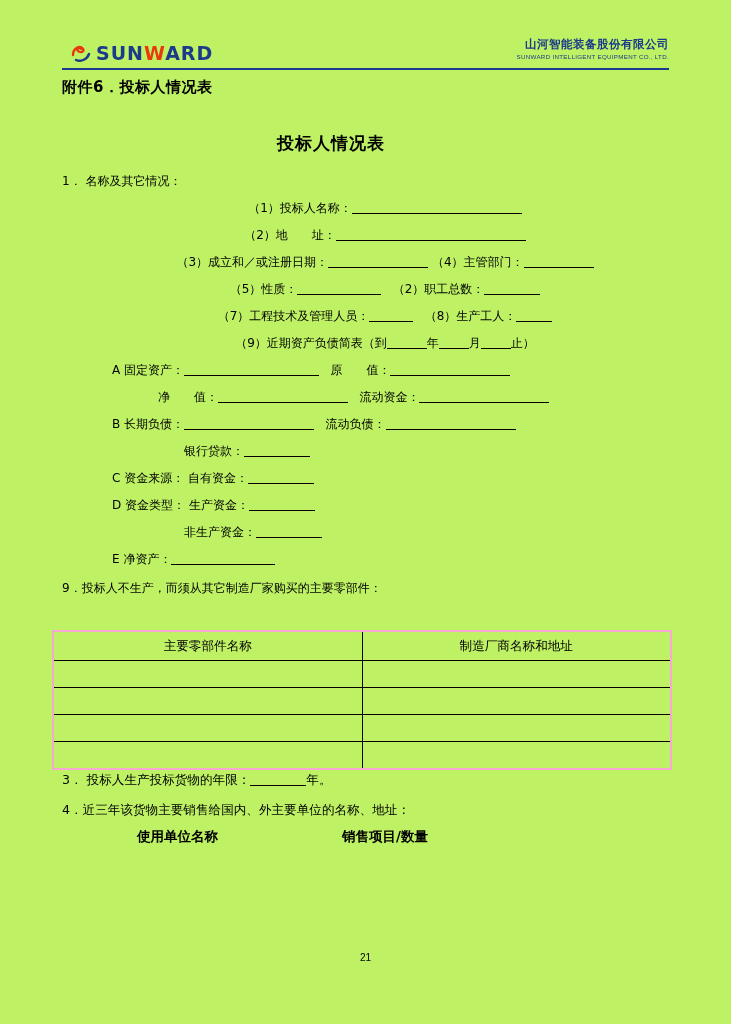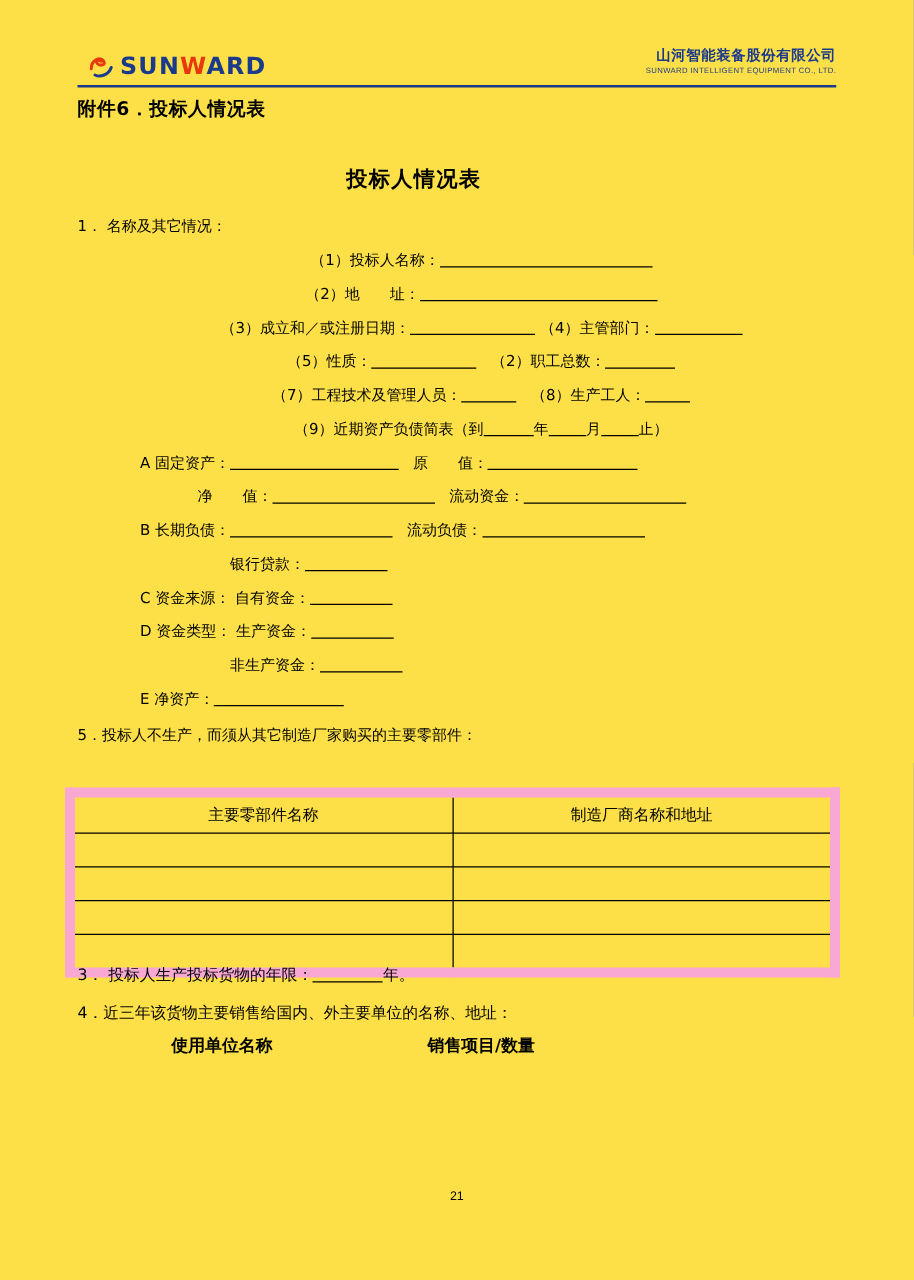--- a/index.html
+++ b/index.html
@@ -4,21 +4,21 @@
 <style>
   html, body {
     margin: 0;
     padding: 0;
     background: #a8a8a8;
   }
   .page {
     position: relative;
     width: 731px;
     height: 1024px;
-    background: #fde047;
+    background: #bef264;
     margin: 0 auto;
     font-family: "Liberation Sans", sans-serif;
     color: #000000;
     overflow: hidden;
     box-sizing: border-box;
   }
 
   
   .header {
     position: absolute;
@@ -131,21 +131,21 @@
   .tbl-wrap {
     position: absolute;
     left: 52px;
     top: 630px;
     width: 620px;
   }
   table.parts {
     border-collapse: collapse;
     width: 620px;
     table-layout: fixed;
-    border: 8px solid #f9a8d4;
+    border: 2px solid #f9a8d4;
   }
   table.parts td {
     border: 1px solid #000;
     height: 24px;
     text-align: center;
     font-family: "DejaVu Sans", sans-serif;
     font-size: 12.6px;
   }
   table.parts tr.head td {
     height: 26px;
@@ -266,21 +266,21 @@
     </div>
 
     <div class="line" style="margin-left:122px">
       <span>非生产资金：</span><span class="u" style="width:66px"></span>
     </div>
 
     <div class="line ind2">
       <span>E 净资产：</span><span class="u" style="width:104px"></span>
     </div>
 
-    <div class="line ind0" style="margin-top:2px">5．投标人不生产，而须从其它制造厂家购买的主要零部件：</div>
+    <div class="line ind0" style="margin-top:2px">9．投标人不生产，而须从其它制造厂家购买的主要零部件：</div>
   </div>
 
   <div class="tbl-wrap">
     <table class="parts">
       <tbody>
           <tr class="head">
         <td>主要零部件名称</td>
         <td>制造厂商名称和地址</td>
       </tr>
       <tr>

